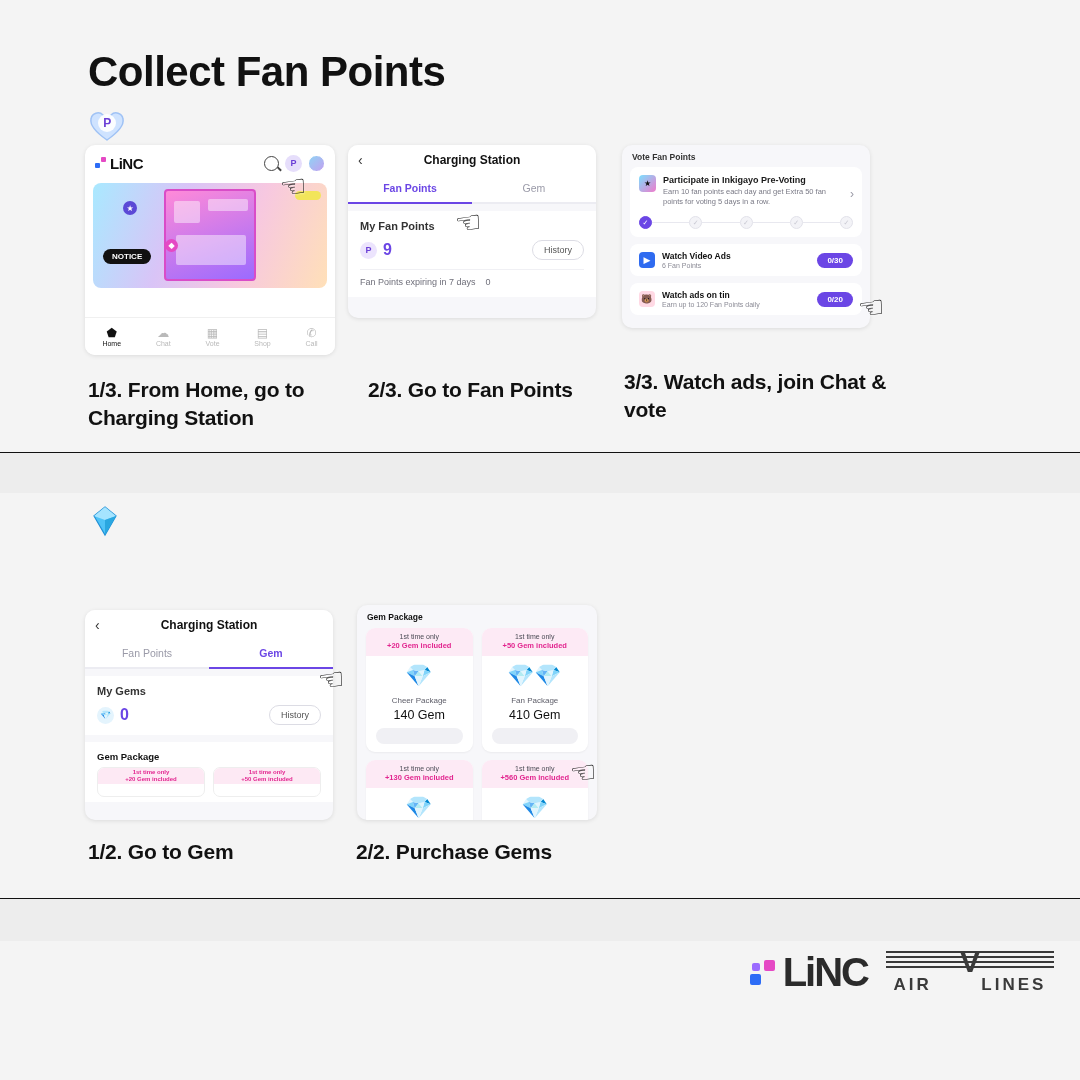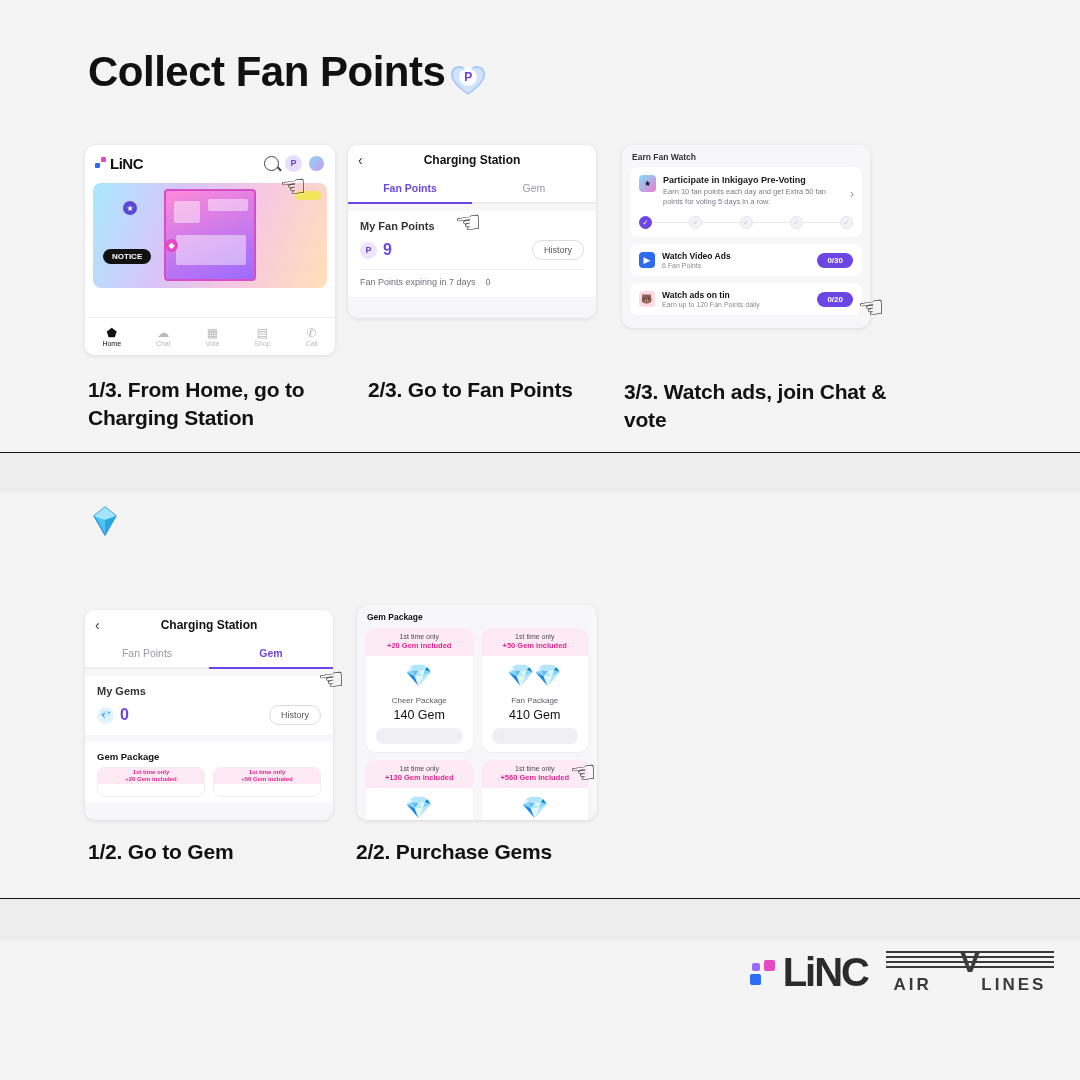--- a/index.html
+++ b/index.html
@@ -12,22 +12,23 @@
     overflow:hidden;
     position:relative;
   }
 
   
   .section-title {
     font-size:42px;
     font-weight:bold;
     letter-spacing:-0.5px;
     display:flex;
-    align-items:flex-end;
-    gap:4px;
+    align-items:flex-start;
+    gap:12px;
+    flex-direction:column;
   }
   #section-fanpoints { position:absolute; left:88px; top:48px; }
   #section-gems { position:absolute; left:88px; top:504px; }
 
   .badge-heart {
     width:38px; height:34px;
     position:relative;
     display:inline-block;
   }
   .badge-heart svg { position:absolute; left:0; top:0; }
@@ -254,21 +255,21 @@
   
   .caption {
     position:absolute;
     font-size:21px;
     font-weight:bold;
     line-height:1.32;
     letter-spacing:-0.2px;
   }
   #cap-1 { left:88px; top:376px; width:250px; }
   #cap-2 { left:368px; top:376px; width:230px; }
-  #cap-3 { left:624px; top:378px; width:270px; }
+  #cap-3 { left:624px; top:368px; width:270px; }
   #cap-4 { left:88px; top:838px; width:250px; }
   #cap-5 { left:356px; top:838px; width:230px; }
 
   
   .tap {
     position:absolute;
     font-size:30px;
     line-height:1;
     transform:rotate(-8deg);
     color:#111;
@@ -390,21 +391,21 @@
       <button class="history-btn">History</button>
     </div>
     <div class="fp-expire">
       <span>Fan Points expiring in 7 days</span>
       <span>0</span>
     </div>
   </div>
 </div>
 
 <div class="mock" id="mock-earn">
-  <div class="earn-label">Earn Fan Watch</div>
+  <div class="earn-label">Vote Fan Points</div>
   <div class="earn-card">
     <div class="earn-card-head">
       <span class="earn-thumb">★</span>
       <div>
         <div class="earn-title">Participate in Inkigayo Pre-Voting</div>
         <div class="earn-desc">Earn 10 fan points each day and get Extra 50 fan points for voting 5 days in a row.</div>
       </div>
     </div>
     <span class="earn-chevron">›</span>
     <div class="steps">

